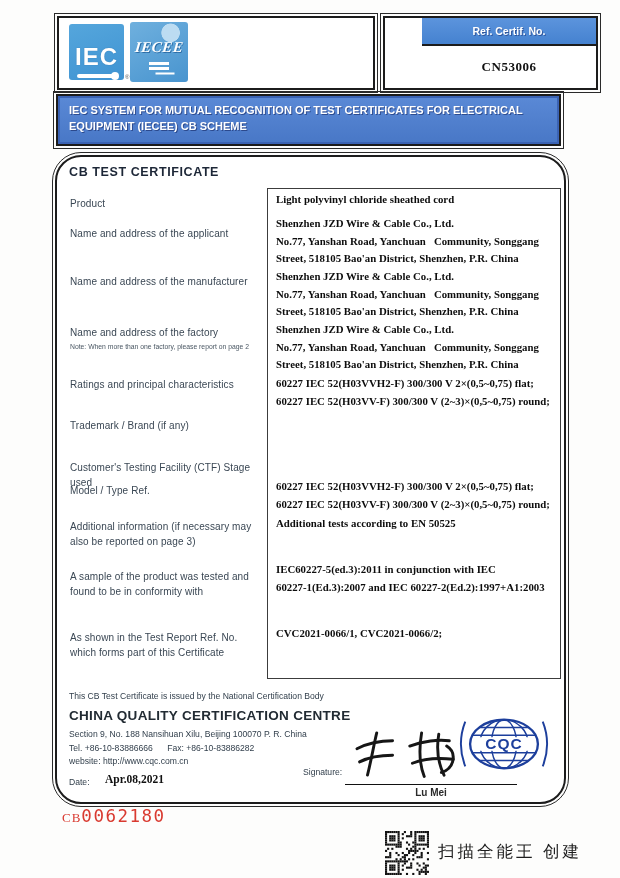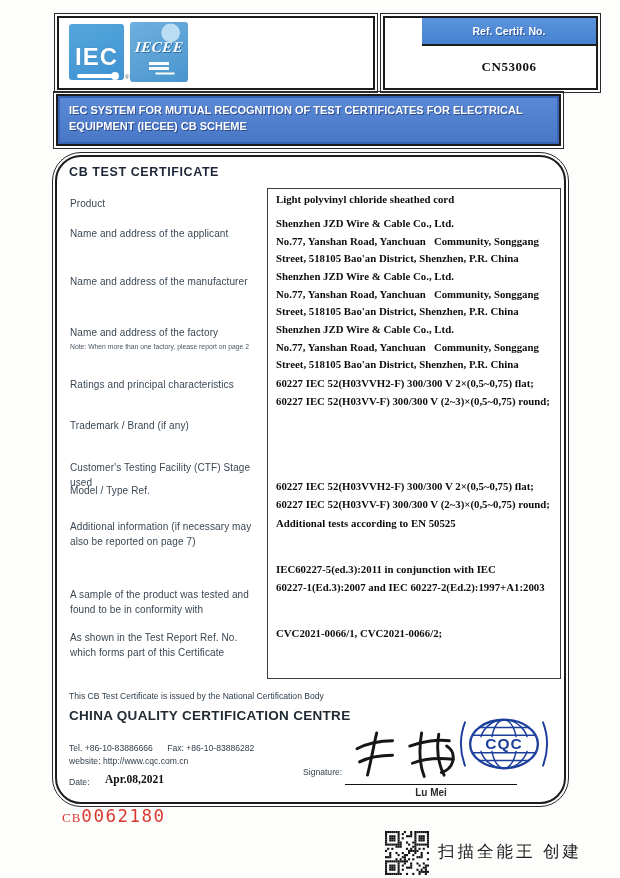--- a/index.html
+++ b/index.html
@@ -97,22 +97,22 @@
 
   <div class="abs lbl" style="top:40px">Product</div>
   <div class="abs lbl" style="top:70px">Name and address of the applicant</div>
   <div class="abs lbl" style="top:118px">Name and address of the manufacturer</div>
   <div class="abs lbl" style="top:169px">Name and address of the factory</div>
   <div class="abs note" style="top:186px">Note: When more than one factory, please report on page 2</div>
   <div class="abs lbl" style="top:221px">Ratings and principal characteristics</div>
   <div class="abs lbl" style="top:262px">Trademark / Brand (if any)</div>
   <div class="abs lbl" style="top:304px">Customer's Testing Facility (CTF) Stage used</div>
   <div class="abs lbl" style="top:327px">Model / Type Ref.</div>
-  <div class="abs lbl" style="top:363px">Additional information (if necessary may also be reported on page 7)</div>
-  <div class="abs lbl" style="top:431px">A sample of the product was tested and found to be in conformity with</div>
+  <div class="abs lbl" style="top:363px">Additional information (if necessary may also be reported on page 3)</div>
+  <div class="abs lbl" style="top:413px">A sample of the product was tested and found to be in conformity with</div>
   <div class="abs lbl" style="top:474px">As shown in the Test Report Ref. No. which forms part of this Certificate</div>
 
   <div class="abs valbox">
     <div class="val" style="top:2px">Light polyvinyl chloride sheathed cord</div>
     <div class="val" style="top:26px">Shenzhen JZD Wire &amp; Cable Co., Ltd.
 No.77, Yanshan Road, Yanchuan   Community, Songgang
 Street, 518105 Bao'an District, Shenzhen, P.R. China</div>
     <div class="val" style="top:79px">Shenzhen JZD Wire &amp; Cable Co., Ltd.
 No.77, Yanshan Road, Yanchuan   Community, Songgang
 Street, 518105 Bao'an District, Shenzhen, P.R. China</div>
@@ -124,20 +124,21 @@
     <div class="val" style="top:289px">60227 IEC 52(H03VVH2-F) 300/300 V 2×(0,5~0,75) flat;
 60227 IEC 52(H03VV-F) 300/300 V (2~3)×(0,5~0,75) round;</div>
     <div class="val" style="top:326px">Additional tests according to EN 50525</div>
     <div class="val" style="top:372px">IEC60227-5(ed.3):2011 in conjunction with IEC
 60227-1(Ed.3):2007 and IEC 60227-2(Ed.2):1997+A1:2003</div>
     <div class="val" style="top:436px">CVC2021-0066/1, CVC2021-0066/2;</div>
   </div>
 
   <div class="abs issued">This CB Test Certificate is issued by the National Certification Body</div>
   <div class="abs nc-name">CHINA QUALITY CERTIFICATION CENTRE</div>
+  <div class="abs nc-addr">Section 9, No. 188 Nansihuan Xilu, Beijing 100070 P. R. China</div>
   <div class="abs nc-tel">Tel. +86-10-83886666      Fax: +86-10-83886282</div>
   <div class="abs nc-web">website: http://www.cqc.com.cn</div>
   <div class="abs date-lbl">Date:</div>
   <div class="abs date-val">Apr.08,2021</div>
   <div class="abs sig-lbl">Signature:</div>
 
   <svg class="abs sig-svg" viewBox="0 0 100 40">
     <g fill="none" stroke="#161616" stroke-width="2.2" stroke-linecap="round">
       <path d="M14 36 C17 24 19 12 21 4"></path>
       <path d="M6 16 C14 12 25 10 33 10"></path>

